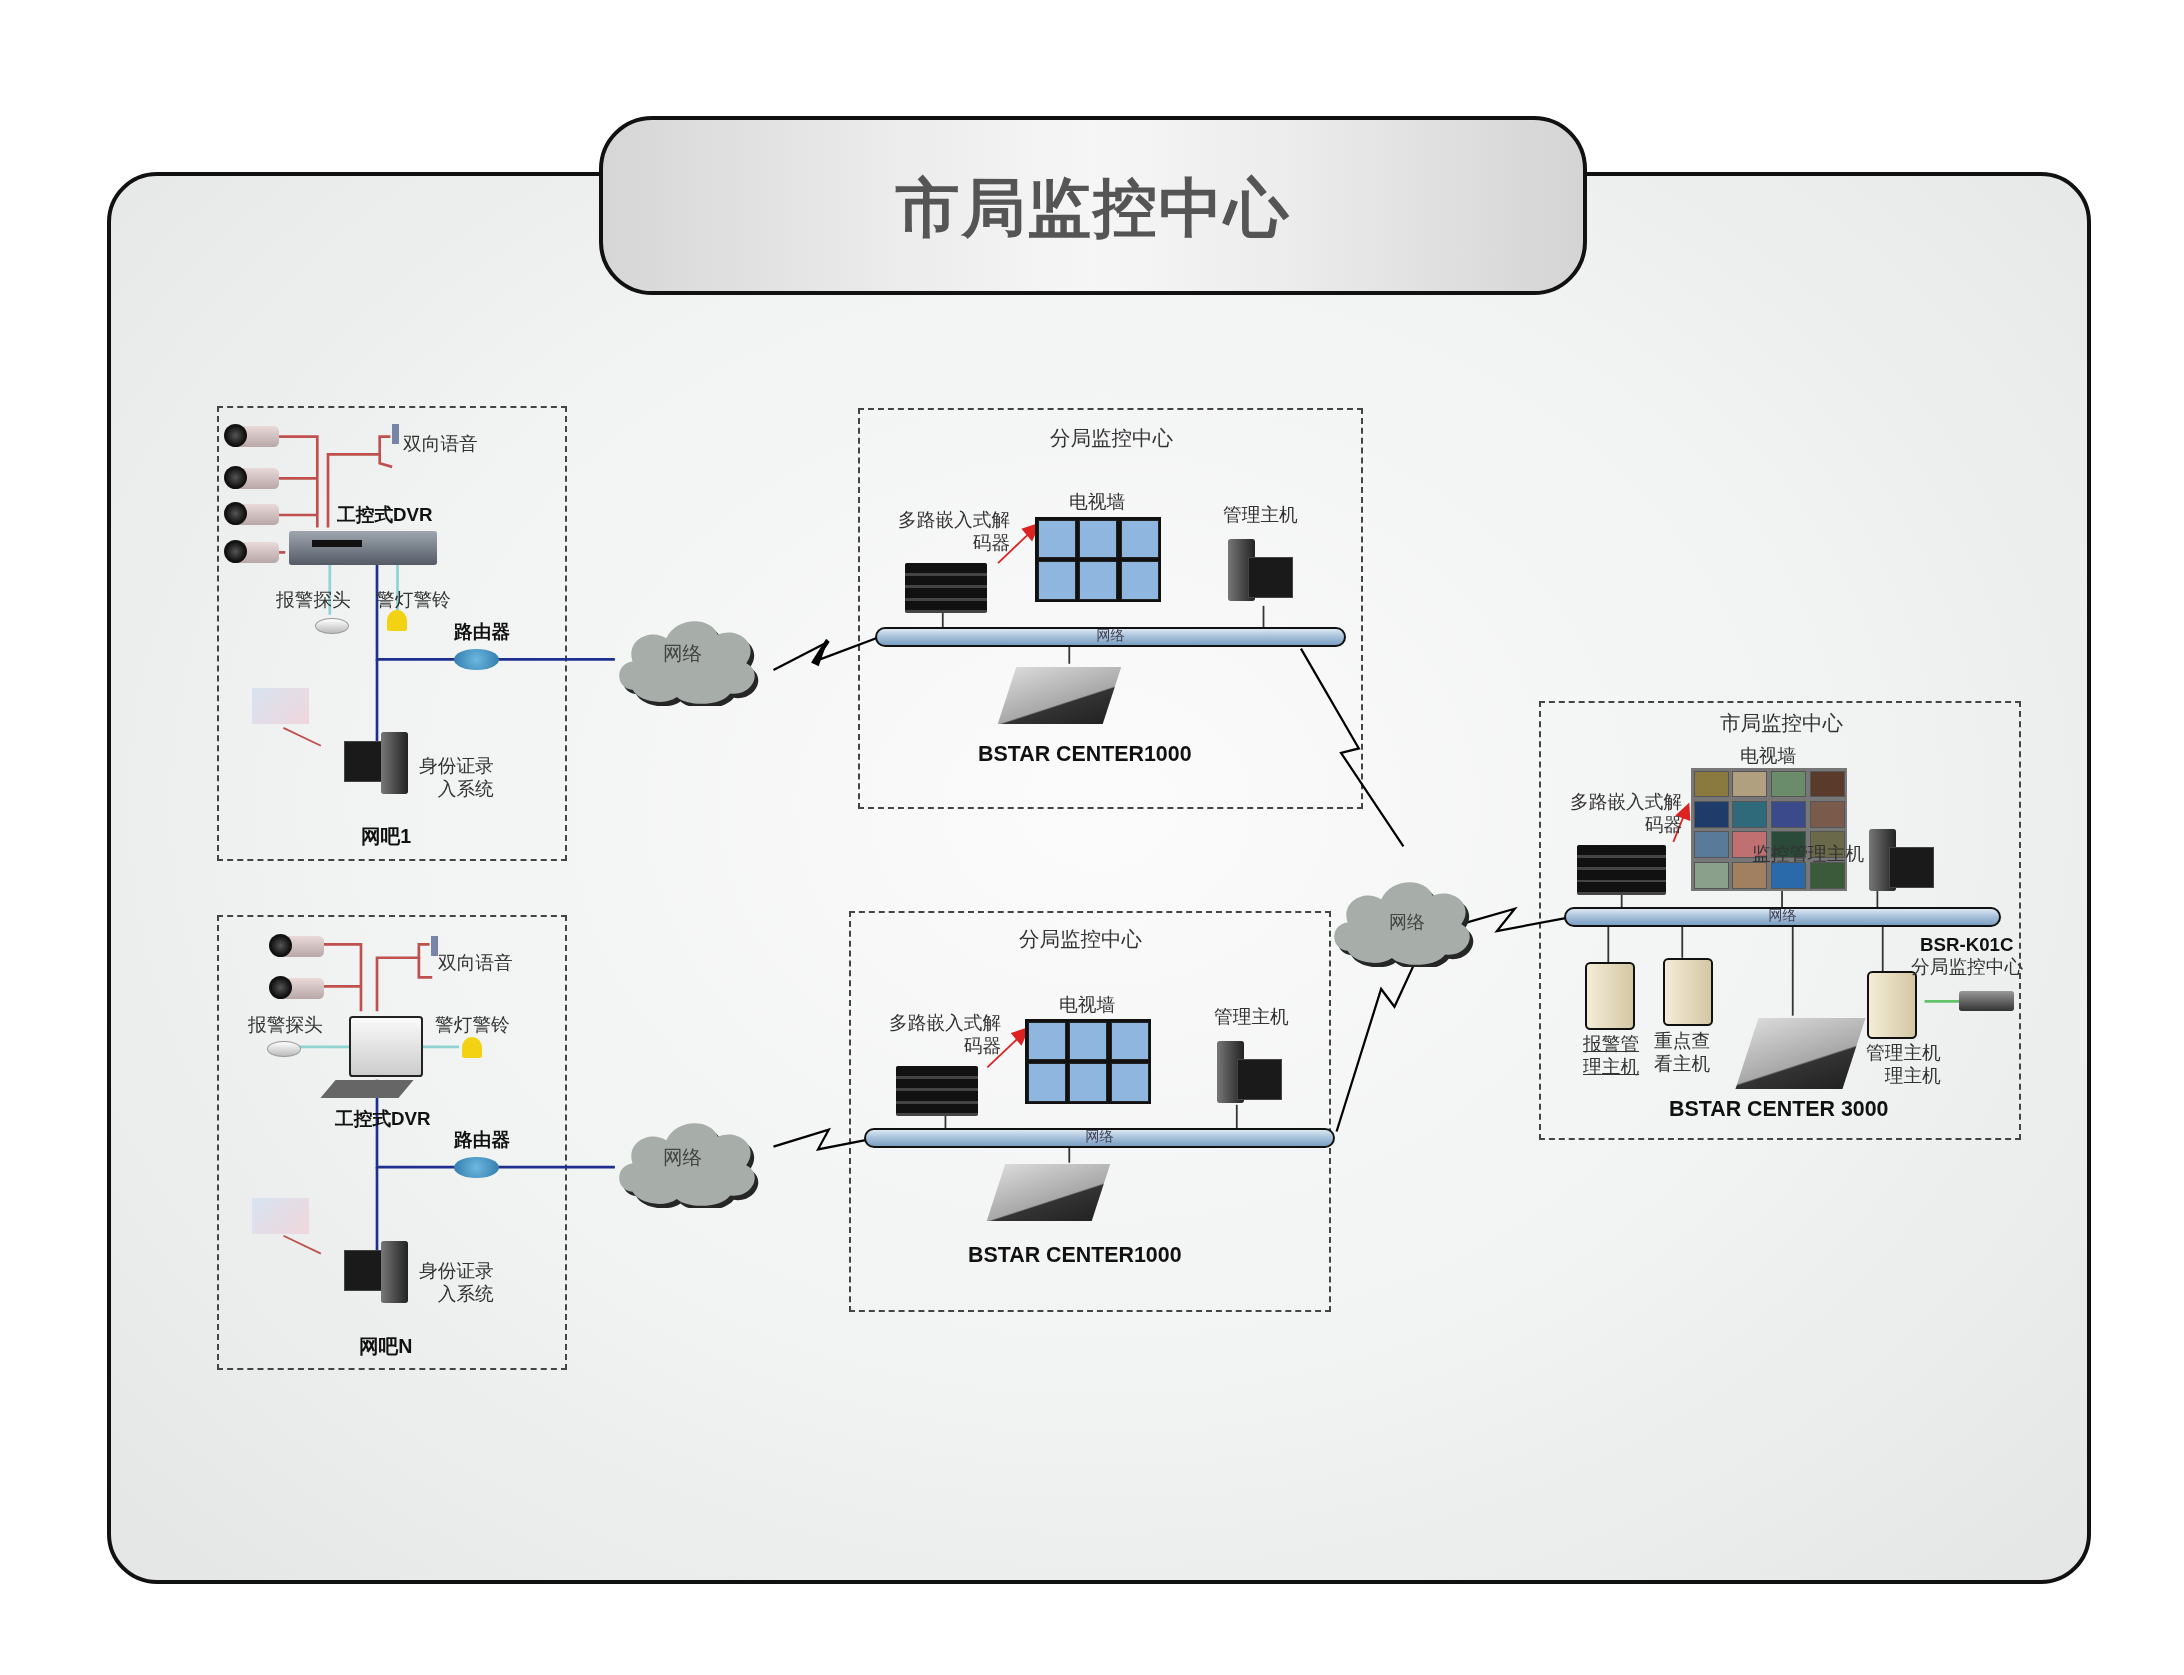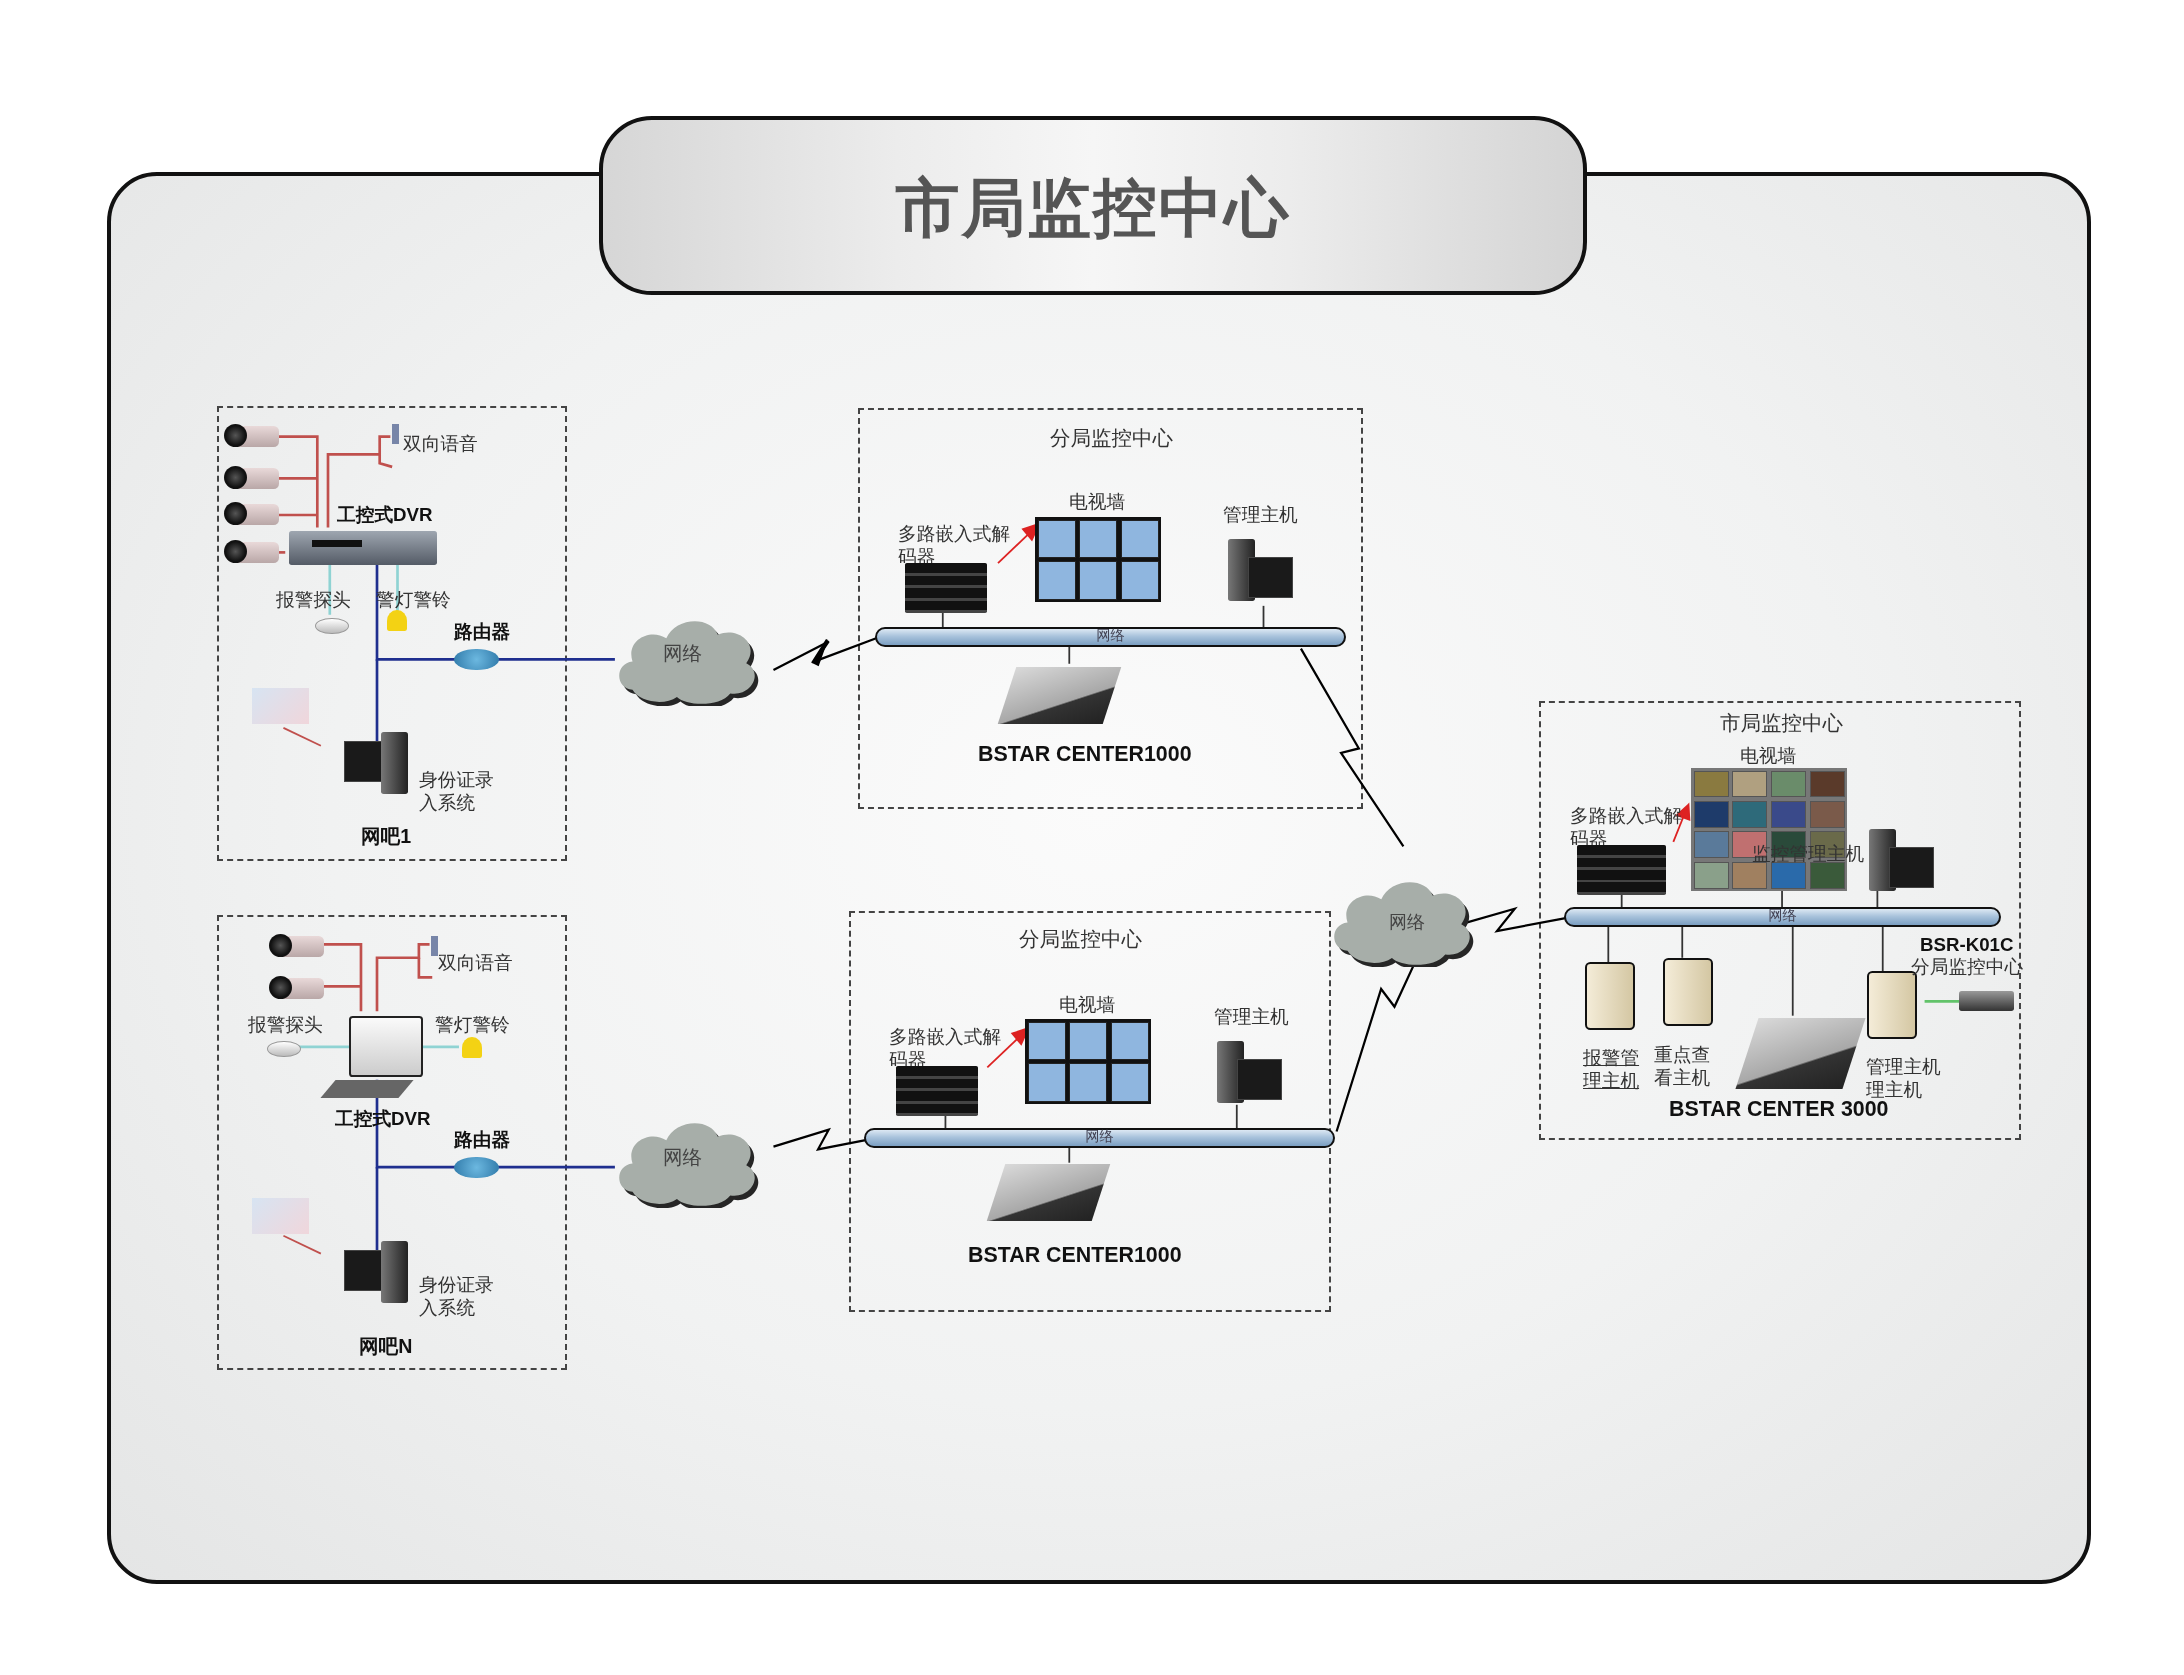--- a/index.html
+++ b/index.html
@@ -9,21 +9,21 @@
            border:4.5px solid #111; border-radius:50px;
            background: radial-gradient(ellipse at 50% 45%, #fbfbfb 0%, #f1f2f2 55%, #e4e5e5 100%); }
   .banner { position:absolute; left:599px; top:116px; width:980px; height:171px;
             border:4.5px solid #111; border-radius:53px;
             background: linear-gradient(90deg,#d6d6d6 0%,#ececec 30%,#f6f6f6 50%,#ececec 70%,#d4d4d4 100%); }
   .banner-title { position:absolute; left:0; right:0; top:45px; text-align:center;
                   font-family:"DejaVu Sans", sans-serif; font-weight:bold; font-size:64px; color:#555;
                   letter-spacing:1.8px; }
   .dbox { position:absolute; border:2.7px dashed #444; }
   .lbl { position:absolute; font-size:18.7px; color:#333; white-space:nowrap; line-height:1.25; }
-  .lbl.c { text-align:left;margin-top:14px; }
+  .lbl.c { text-align:right; }
   .lbl.b { font-family:"Liberation Sans", sans-serif; font-weight:bold; color:#111; }
   .lbl.big { font-family:"Liberation Sans", sans-serif; font-weight:bold; font-size:21.4px; color:#111; }
   .lbl.title { font-size:20.5px; color:#333; }
   svg.wires { position:absolute; left:0; top:0; width:2184px; height:1675px; pointer-events:none; }
   .bus { position:absolute; height:16px; border:2.7px solid #111; border-radius:10.7px;
          background: linear-gradient(180deg,#dce8f3 0%,#a9c3dc 45%,#7b9fc2 100%); }
   .bus-lbl { position:absolute; left:0; right:0; top:-2.7px; text-align:center; font-size:14.3px; color:#445; }
   .cloud { position:absolute; }
   .cloud-lbl { position:absolute; font-size:19.6px; color:#444; }
   .camera { position:absolute; width:46px; height:21.4px; border-radius:5.3px;

